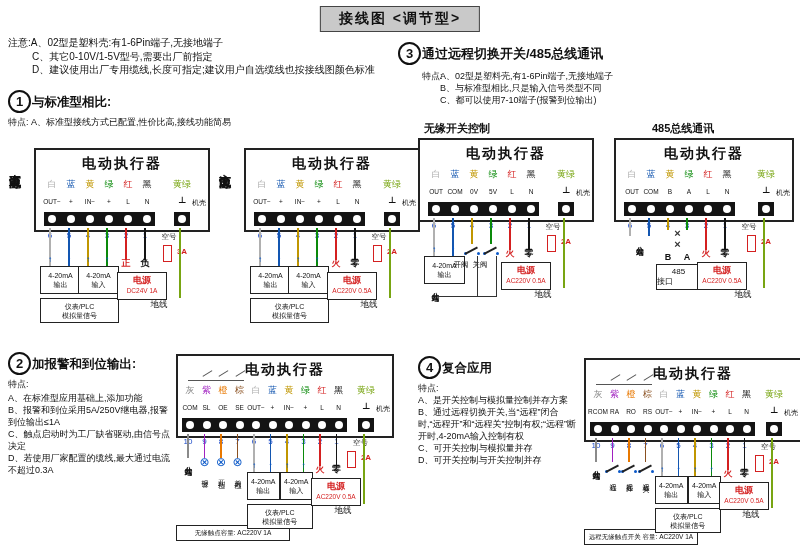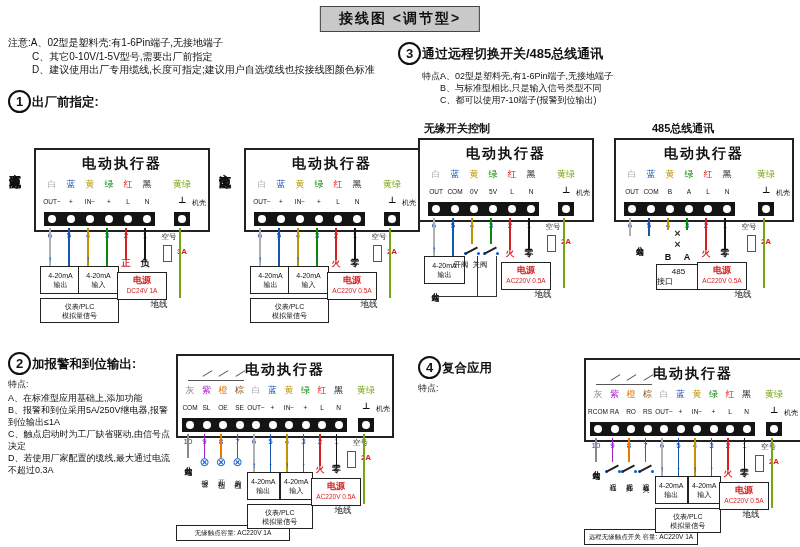--- a/index.html
+++ b/index.html
@@ -24,22 +24,23 @@
 
   <div class="abs page-title">接线图 &lt;调节型&gt;</div>
 
   <div class="abs notes" style="left:8px;top:36px;width:360px">
       <div>注意:A、02型是塑料壳:有1-6Pin端子,无接地端子</div>
       <div>C、其它0-10V/1-5V型号,需要出厂前指定</div>
       <div>D、建议使用出厂专用缆线,长度可指定;建议用户自选缆线也按接线图颜色标准</div>
     </div>
 
   <div class="abs marker-circle" style="left:8px;top:90px">1</div>
-  <div class="abs section-title" style="left:32px;top:94px">出厂前指定:</div>
+  <div class="abs section-title" style="left:32px;top:94px">与标准型相比:</div>
   <div class="abs features" style="left:8px;top:116px;width:400px;white-space:nowrap">
+      <div>特点: A、标准型接线方式已配置,性价比高,接线功能简易</div>
     </div>
 
   <div class="abs marker-circle" style="left:8px;top:352px">2</div>
   <div class="abs section-title" style="left:32px;top:356px">加报警和到位输出:</div>
   <div class="abs features" style="left:8px;top:378px">特点:</div>
   <div class="abs features" style="left:8px;top:392px;width:166px">
       <div>A、在标准型应用基础上,添加功能</div>
       <div>B、报警和到位采用5A/250V继电器,报警到位输出≤1A</div>
       <div>C、触点启动时为工厂缺省驱动,由信号点决定</div>
       <div>D、若使用厂家配置的缆线,最大通过电流不超过0.3A</div>
@@ -52,20 +53,26 @@
       <div>A、02型是塑料壳,有1-6Pin端子,无接地端子</div>
       <div>B、与标准型相比,只是输入信号类型不同</div>
       <div>C、都可以使用7-10端子(报警到位输出)</div>
     </div>
   <div class="abs sub-title" style="left:424px;top:121px">无缘开关控制</div>
   <div class="abs sub-title" style="left:652px;top:121px">485总线通讯</div>
 
   <div class="abs marker-circle" style="left:418px;top:356px">4</div>
   <div class="abs section-title" style="left:442px;top:360px">复合应用</div>
   <div class="abs features" style="left:418px;top:382px">特点:</div>
+  <div class="abs features" style="left:418px;top:394px;width:162px">
+      <div>A、是开关控制与模拟量控制并存方案</div>
+      <div>B、通过远程切换开关,当“远程”闭合时,“远程开”和“远程关”控制有权;“远程”断开时,4-20mA输入控制有权</div>
+      <div>C、可开关控制与模拟量并存</div>
+      <div>D、可开关控制与开关控制并存</div>
+    </div>
 
 <div class="abs" style="left: 34px; top: 148px; width: 212px; height: 200px;">
       <div class="abs vtext" style="left: -28px; top: 16px; font-size: 12px; font-weight: bold;">直流电源</div>
       <div class="abs" style="left: 0px; top: 0px; width: 172px; height: 80px; border: 2px solid rgb(34, 34, 34); background: rgb(255, 255, 255);">
         <div class="abs" style="left: 0px; top: 5px; width: 172px; font-size: 14px; line-height: 16px; text-align: center; color: rgb(17, 17, 17); font-weight: bold; white-space: nowrap; letter-spacing: 2px;">电动执行器</div>
         <div class="abs" style="left: 8px; top: 29px; width: 16px; font-size: 9px; line-height: 11px; text-align: center; color: rgb(176, 176, 176); font-weight: normal; white-space: nowrap;">白</div>
         <div class="abs" style="left: 27px; top: 29px; width: 16px; font-size: 9px; line-height: 11px; text-align: center; color: rgb(19, 86, 176); font-weight: normal; white-space: nowrap;">蓝</div>
         <div class="abs" style="left: 46px; top: 29px; width: 16px; font-size: 9px; line-height: 11px; text-align: center; color: rgb(192, 150, 0); font-weight: normal; white-space: nowrap;">黄</div>
         <div class="abs" style="left: 65px; top: 29px; width: 16px; font-size: 9px; line-height: 11px; text-align: center; color: rgb(10, 138, 10); font-weight: normal; white-space: nowrap;">绿</div>
         <div class="abs" style="left: 84px; top: 29px; width: 16px; font-size: 9px; line-height: 11px; text-align: center; color: rgb(212, 32, 32); font-weight: normal; white-space: nowrap;">红</div>

